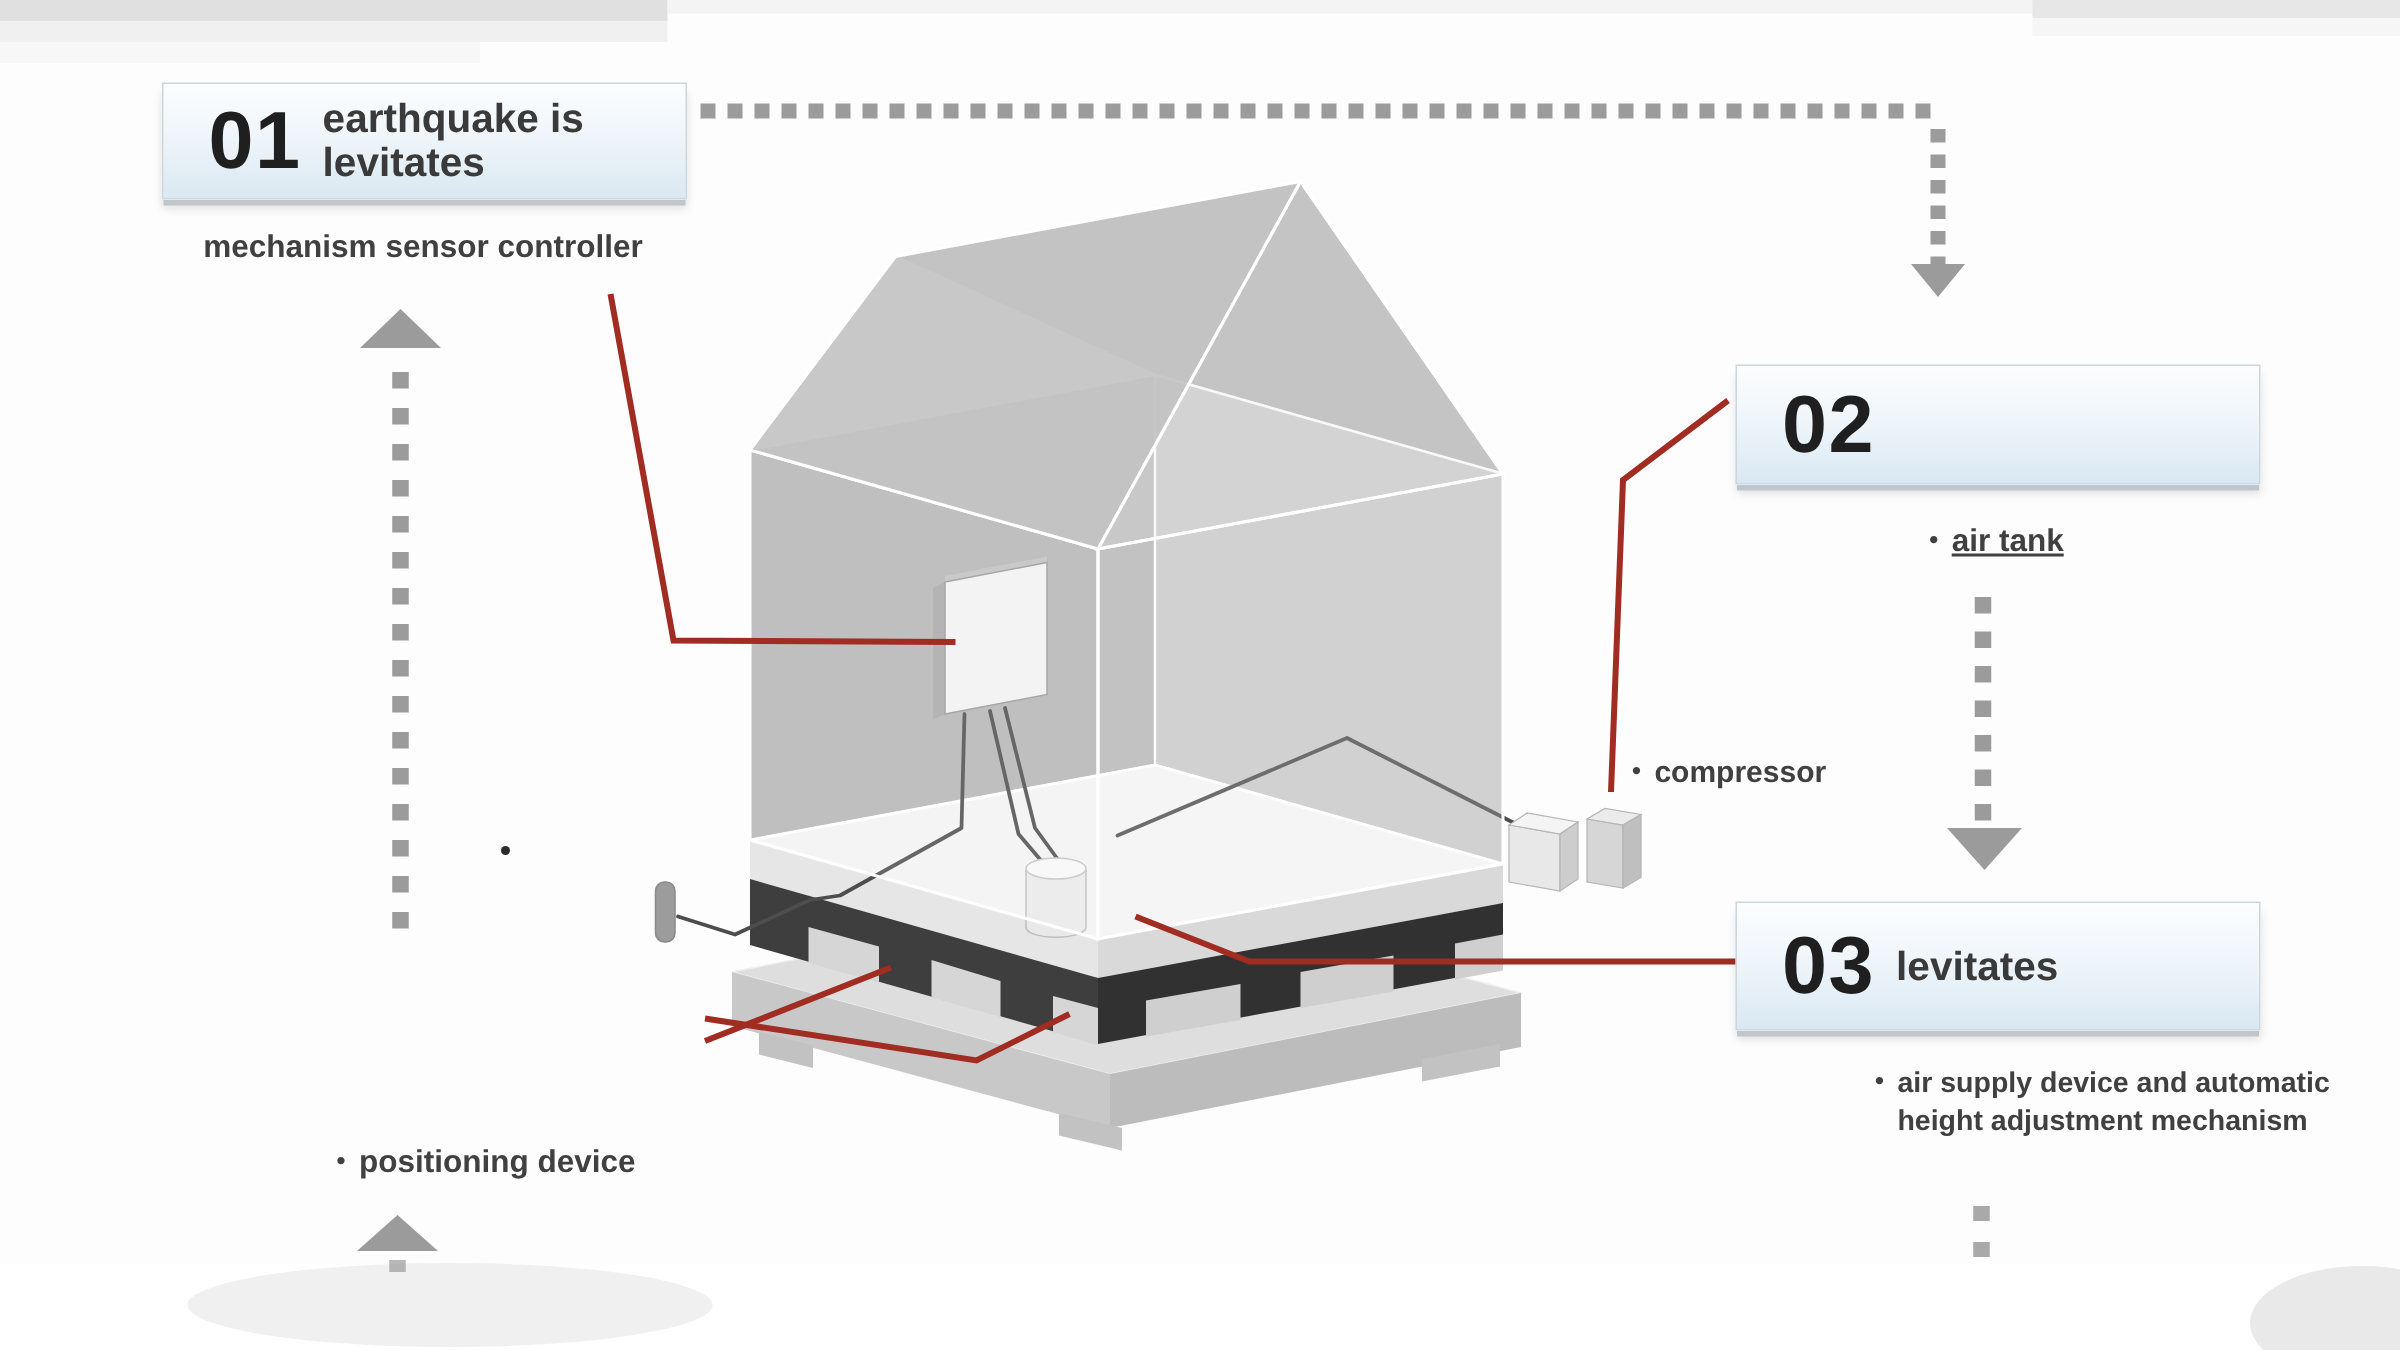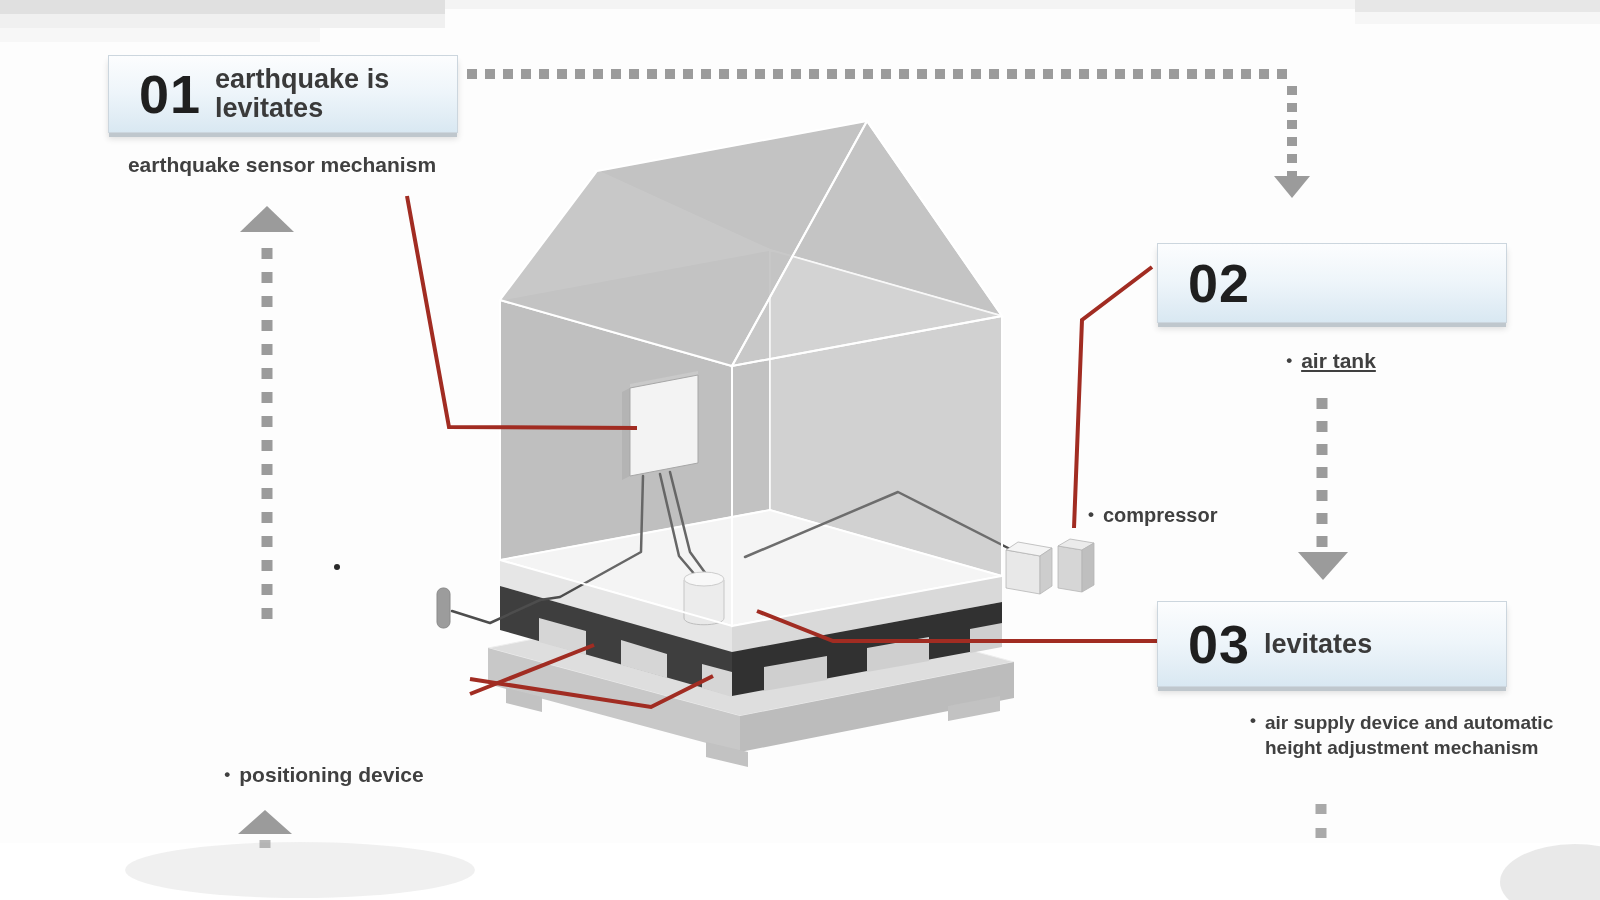--- a/index.html
+++ b/index.html
@@ -159,21 +159,21 @@
   </svg>
 
   <div class="step-box" style="left:108px;top:55px;width:348px;height:76px;">
     <span class="num">01</span>
     <span class="ttl">
       <div>earthquake is</div>
       <div>levitates</div>
     </span>
   </div>
   <div class="note" style="left:108px;top:152px;width:348px;text-align:center;">
-    <span>earthquake sensor mechanism</span>
+    <span>mechanism sensor controller</span>
   </div>
 
   <div class="step-box" style="left:1157px;top:243px;width:348px;height:78px;">
     <span class="num">02</span>
   </div>
   <div class="note" style="left:1157px;top:348px;width:348px;text-align:center;text-decoration:underline;">
     <span class="blt">•</span><span>air tank</span>
   </div>
 
   <div class="step-box" style="left:1157px;top:601px;width:348px;height:84px;">

